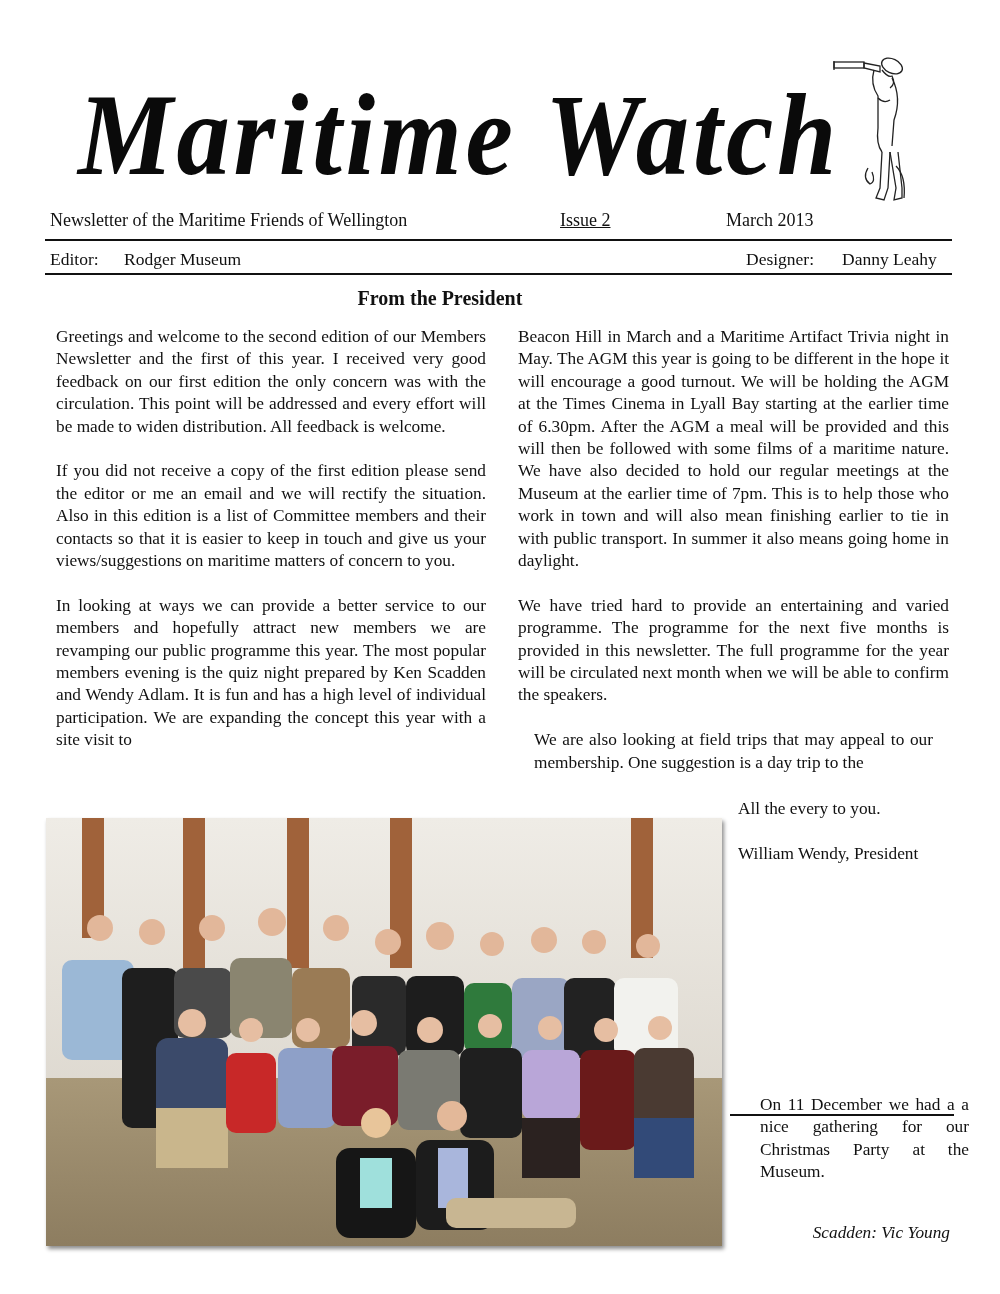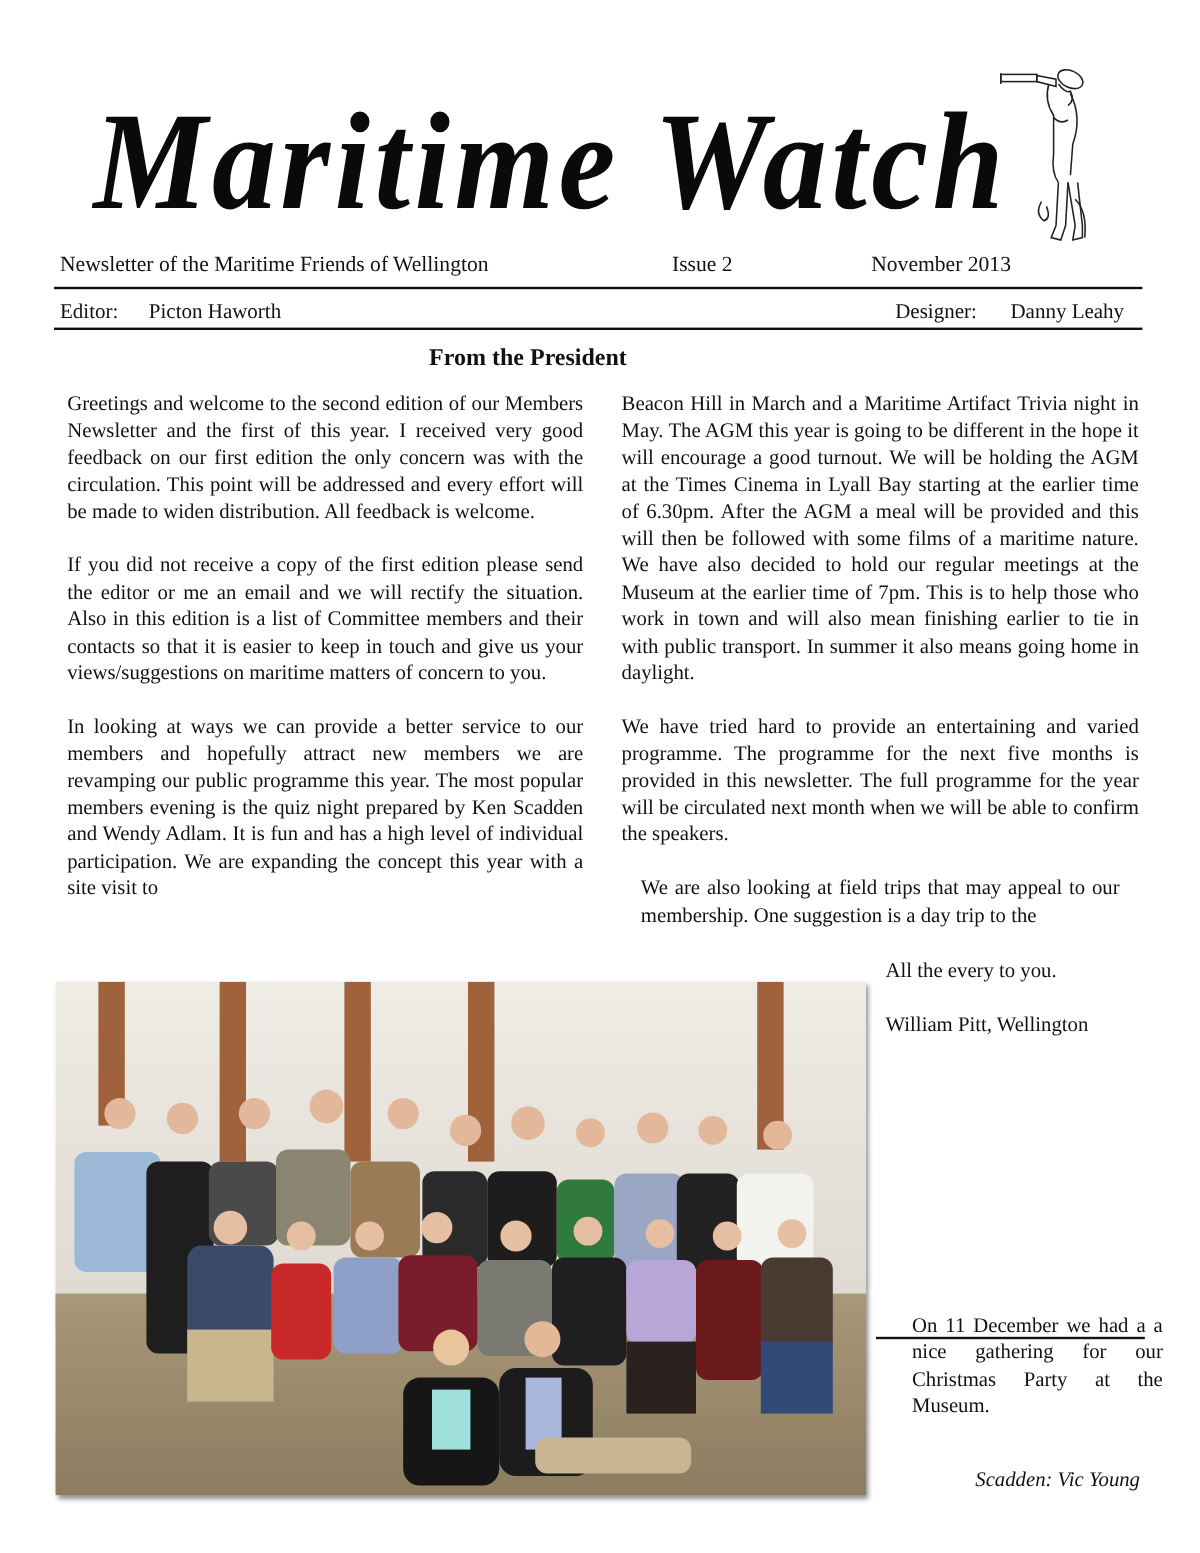--- a/index.html
+++ b/index.html
@@ -43,27 +43,27 @@
     <path d="M60 30 Q70 50 62 72 L60 98"></path>
     <path d="M50 104 L48 140 L44 150 L52 152 L56 140 L58 104"></path>
     <path d="M58 104 L64 140 L62 152 L70 150 L70 140 L66 104"></path>
     <path d="M36 120 Q30 130 38 136 Q44 134 40 124"></path>
     <path d="M64 118 Q74 128 72 150"></path>
     <path d="M46 50 Q52 56 58 52"></path>
   </svg>
 </div>
 
 <div class="abs subline" style="left:50px;">Newsletter of the Maritime Friends of Wellington</div>
-<div class="abs subline" style="left:560px;">Issue 2</div>
-<div class="abs subline" style="left:726px;">November 2013</div>
+<div class="abs subline" style="left:560px;text-decoration:underline;">Issue 2</div>
+<div class="abs subline" style="left:726px;">March 2013</div>
 
 <div class="abs rule" style="top:239px;"></div>
 
 <div class="abs credit" style="left:50px;">Editor:</div>
-<div class="abs credit" style="left:124px;">Picton Haworth</div>
+<div class="abs credit" style="left:124px;">Rodger Museum</div>
 <div class="abs credit" style="left:746px;">Designer:</div>
 <div class="abs credit" style="left:842px;">Danny Leahy</div>
 
 <div class="abs rule" style="top:273px;"></div>
 
 <div class="abs section-title">From the President</div>
 
 <div class="abs col col-left">
   <p>Greetings and welcome to the second edition of our Members Newsletter and the first of this year. I received very good feedback on our first edition the only concern was with the circulation. This point will be addressed and every effort will be made to widen distribution. All feedback is welcome.</p>
   <p>If you did not receive a copy of the first edition please send the editor or me an email and we will rectify the situation. Also in this edition is a list of Committee members and their contacts so that it is easier to keep in touch and give us your views/suggestions on maritime matters of concern to you.</p>
@@ -71,21 +71,21 @@
 </div>
 
 <div class="abs col col-right">
   <p>Beacon Hill in March and a Maritime Artifact Trivia night in May. The AGM this year is going to be different in the hope it will encourage a good turnout. We will be holding the AGM at the Times Cinema in Lyall Bay starting at the earlier time of 6.30pm. After the AGM a meal will be provided and this will then be followed with some films of a maritime nature. We have also decided to hold our regular meetings at the Museum at the earlier time of 7pm. This is to help those who work in town and will also mean finishing earlier to tie in with public transport. In summer it also means going home in daylight.</p>
   <p>We have tried hard to provide an entertaining and varied programme. The programme for the next five months is provided in this newsletter. The full programme for the year will be circulated next month when we will be able to confirm the speakers.</p>
   <p style="margin:16px;">We are also looking at field trips that may appeal to our membership. One suggestion is a day trip to the</p>
 </div>
 
 <div class="abs col col-narrow">
   <p>All the every to you.</p>
-  <p style="text-align:left;">William Pitt, Wellington</p>
+  <p style="text-align:left;">William Wendy, President</p>
 </div>
 
 <div class="abs photo">
   <svg width="676" height="428" viewBox="0 0 676 428" preserveAspectRatio="none">
     <defs>
       <linearGradient id="wall" x1="0" y1="0" x2="0" y2="1">
         <stop offset="0" stop-color="#efece6"></stop>
         <stop offset="1" stop-color="#ddd8cf"></stop>
       </linearGradient>
       <linearGradient id="carpet" x1="0" y1="0" x2="0" y2="1">

